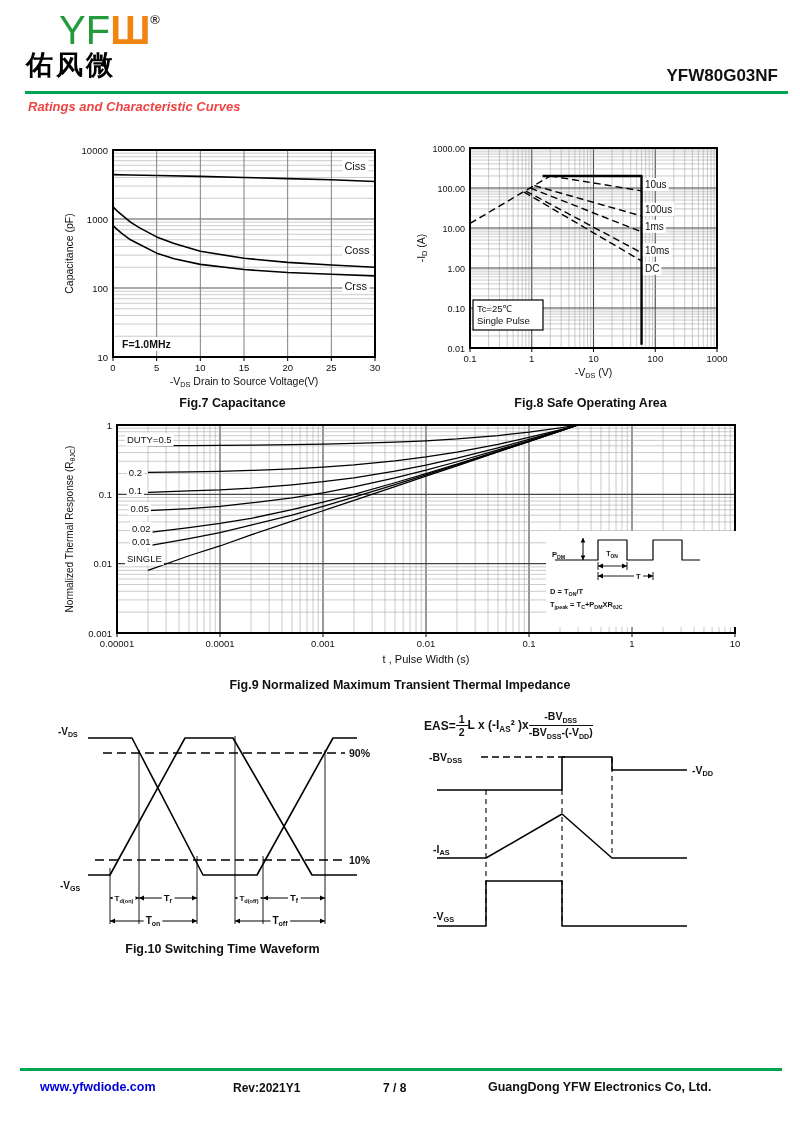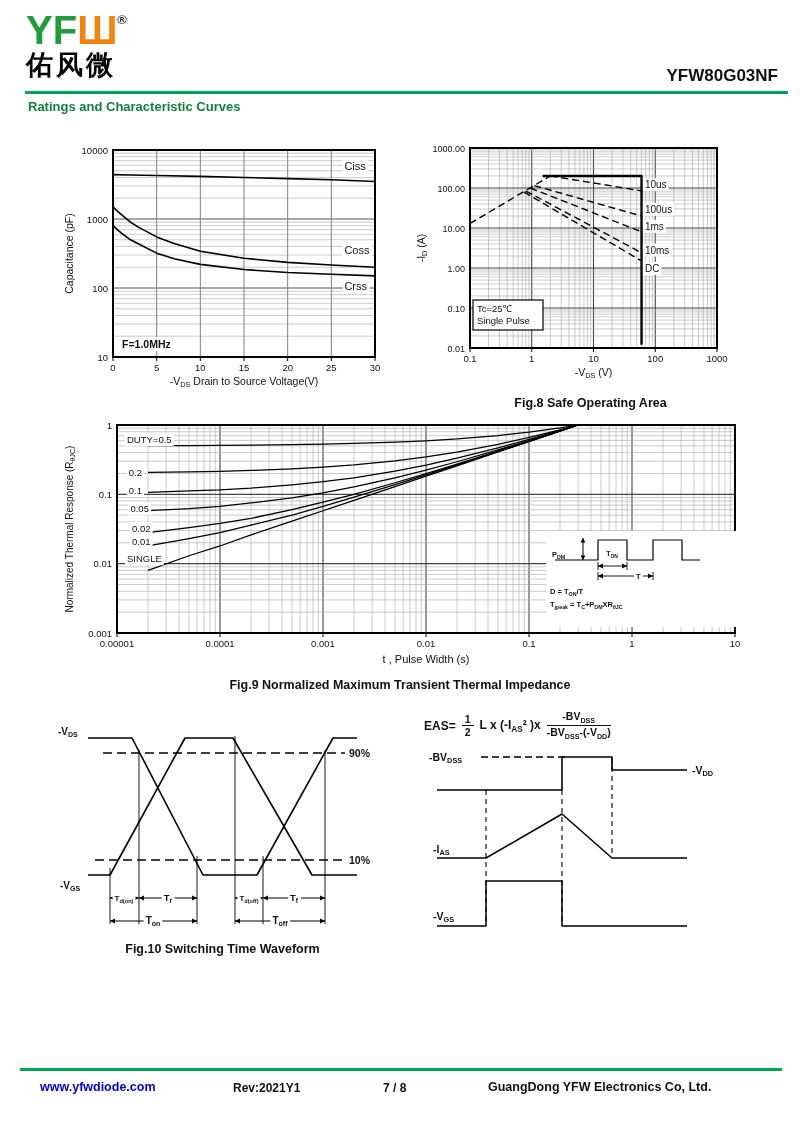--- a/index.html
+++ b/index.html
@@ -2,31 +2,31 @@
 <html><head>
 <meta charset="utf-8">
 <style>
   html,body{margin:0;padding:0;background:#e8e8e8;}
   .page{position:relative;width:800px;height:1132px;background:#ffffff;
         font-family:"Liberation Sans",sans-serif;color:#111;overflow:hidden;margin:0 auto;}
   svg{font-family:"Liberation Sans",sans-serif;}
   .fig{position:absolute;}
   
   .logo{position:absolute;left:26px;top:10px;line-height:1;}
-  .lg{color:#239b3d;font-size:40px;font-weight:bold;}
+  .lg{color:#239b3d;font-size:40px;font-weight:normal;margin-left:33px;}
   .lo{color:#f08511;font-size:40px;font-weight:bold;}
   .lreg{font-size:13px;vertical-align:20px;color:#333;font-weight:bold;}
   .logo-cn{font-size:27px;font-weight:bold;letter-spacing:3px;margin-top:2px;color:#000;}
   .partno{position:absolute;right:22px;top:66px;font-size:17px;font-weight:bold;}
   .hrule{position:absolute;left:25px;right:12px;top:91px;height:3px;}
   .sectitle{position:absolute;left:28px;top:99px;font-size:13px;font-weight:bold;}
   
   .caption{position:absolute;text-align:center;font-size:12.5px;font-weight:bold;}
   
-  .eas{position:absolute;left:424px;top:710px;display:flex;align-items:center;gap:6px;
+  .eas{position:absolute;left:424px;top:710px;display:flex;align-items:center;
        font-size:12px;font-weight:bold;}
   .frac{display:inline-flex;flex-direction:column;text-align:center;line-height:1.15;font-size:10.5px;}
   .frac>span:first-child{border-bottom:1.5px solid #111;padding:0 3px;}
   sub{font-size:0.68em;}
   
   .frule{position:absolute;left:20px;top:1068px;width:762px;height:3px;}
   .weblink{position:absolute;left:40px;top:1080px;font-size:12.5px;font-weight:bold;
            color:#0000d6;cursor:pointer;}
   .frev{position:absolute;left:233px;top:1081px;font-size:12px;font-weight:bold;}
   .fpage{position:absolute;left:383px;top:1081px;font-size:12px;font-weight:bold;}
@@ -36,21 +36,21 @@
 <body>
 
 <div class="page">
 
   <div class="logo">
     <div><span class="lg" style="color: rgb(35, 155, 61);">YF</span><span class="lo" style="color: rgb(240, 133, 17);">Ш</span><span class="lreg">®</span></div>
     <div class="logo-cn">佑风微</div>
   </div>
   <div class="partno">YFW80G03NF</div>
   <div class="hrule" style="background: rgb(0, 165, 81);"></div>
-  <div class="sectitle" style="color: #15803d;">Ratings and Characteristic Curves</div>
+  <div class="sectitle" style="color: #ef4444; font-style: italic;">Ratings and Characteristic Curves</div>
 
   <svg id="fig7-svg" class="fig" style="left:60px;top:140px" width="345" height="262">
       <line x1="53" y1="196.2289302991853" x2="315" y2="196.2289302991853" stroke="#a8a8a8" stroke-width="0.6"></line>
       <line x1="53" y1="184.0786334243433" x2="315" y2="184.0786334243433" stroke="#a8a8a8" stroke-width="0.6"></line>
       <line x1="53" y1="175.4578605983706" x2="315" y2="175.4578605983706" stroke="#a8a8a8" stroke-width="0.6"></line>
       <line x1="53" y1="168.7710697008147" x2="315" y2="168.7710697008147" stroke="#a8a8a8" stroke-width="0.6"></line>
       <line x1="53" y1="163.30756372352857" x2="315" y2="163.30756372352857" stroke="#a8a8a8" stroke-width="0.6"></line>
       <line x1="53" y1="158.68823523901625" x2="315" y2="158.68823523901625" stroke="#a8a8a8" stroke-width="0.6"></line>
       <line x1="53" y1="154.6867908975559" x2="315" y2="154.6867908975559" stroke="#a8a8a8" stroke-width="0.6"></line>
       <line x1="53" y1="151.1572668486866" x2="315" y2="151.1572668486866" stroke="#a8a8a8" stroke-width="0.6"></line>
@@ -223,20 +223,21 @@
       <rect x="226.9074249267578" y="79.8302993774414" width="22.90625" height="13" fill="#fff"></rect>
       <text x="228.9074253596101" y="89.830299622427" font-size="10" fill="#111" text-anchor="start" font-weight="normal"><tspan dy="0" font-size="10">1ms</tspan></text>
       <rect x="226.9074249267578" y="103.5308837890625" width="28.453125" height="13" fill="#fff"></rect>
       <text x="228.9074253596101" y="113.53088655929628" font-size="10" fill="#111" text-anchor="start" font-weight="normal"><tspan dy="0" font-size="10">10ms</tspan></text>
       <rect x="226.9074249267578" y="121.87640380859375" width="18.453125" height="13" fill="#fff"></rect>
       <text x="228.9074253596101" y="131.87640052032225" font-size="10" fill="#111" text-anchor="start" font-weight="normal"><tspan dy="0" font-size="10">DC</tspan></text>
       <rect x="57" y="160" width="70" height="30" fill="#fff" stroke="#000" stroke-width="1.2"></rect>
       <text x="61" y="172" font-size="9.5" fill="#111" text-anchor="start" font-weight="normal"><tspan dy="0" font-size="9.5">Tc=25℃</tspan></text>
       <text x="61" y="184" font-size="9.5" fill="#111" text-anchor="start" font-weight="normal"><tspan dy="0" font-size="9.5">Single Pulse</tspan></text>
     </svg>
+  <div class="caption" style="left:60px;top:396px;width:345px">Fig.7 Capacitance</div>
   <div class="caption" style="left:416px;top:396px;width:349px">Fig.8 Safe Operating Area</div>
 
   <svg id="fig9-svg" class="fig" style="left:60px;top:415px" width="700" height="258">
       <line x1="88.00608955339007" y1="10" x2="88.00608955339007" y2="218" stroke="#a8a8a8" stroke-width="0.6"></line>
       <line x1="106.14348923612525" y1="10" x2="106.14348923612525" y2="218" stroke="#a8a8a8" stroke-width="0.6"></line>
       <line x1="119.01217910678014" y1="10" x2="119.01217910678014" y2="218" stroke="#a8a8a8" stroke-width="0.6"></line>
       <line x1="128.99391044660993" y1="10" x2="128.99391044660993" y2="218" stroke="#a8a8a8" stroke-width="0.6"></line>
       <line x1="137.14957878951532" y1="10" x2="137.14957878951532" y2="218" stroke="#a8a8a8" stroke-width="0.6"></line>
       <line x1="144.04509812146847" y1="10" x2="144.04509812146847" y2="218" stroke="#a8a8a8" stroke-width="0.6"></line>
       <line x1="150.0182686601702" y1="10" x2="150.0182686601702" y2="218" stroke="#a8a8a8" stroke-width="0.6"></line>

